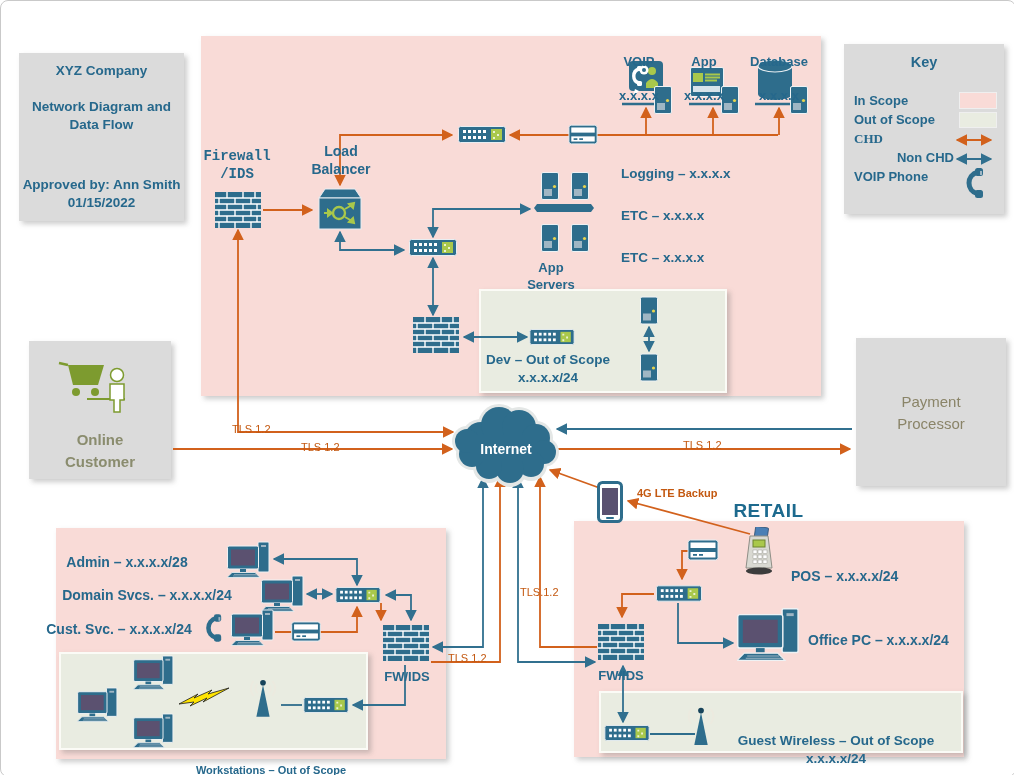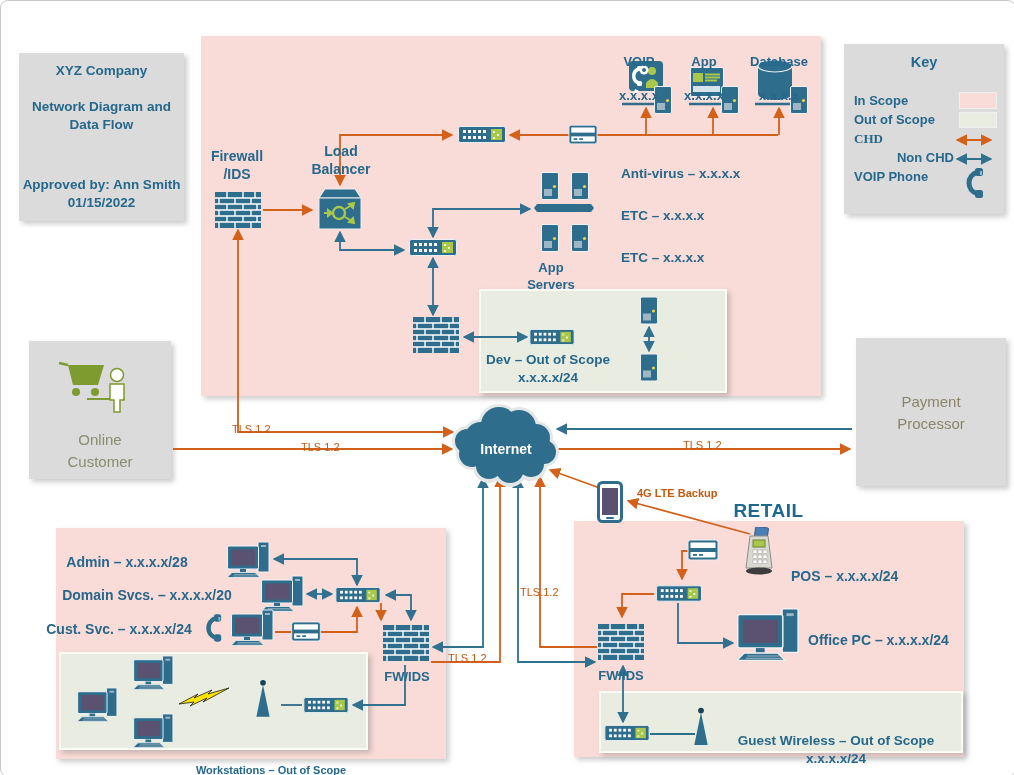--- a/index.html
+++ b/index.html
@@ -7,21 +7,21 @@
     border-radius:8px;overflow:hidden;font-family:"Liberation Sans",sans-serif;}
   .zone{position:absolute;box-shadow:3px 3px 5px rgba(110,110,110,.35);}
   .pink{background:#f9dbd7;}
   .green{background:#e9ece1;border:2px solid #fbfbf6;}
   .gray{background:#dbdbdb;}
   .lbl{position:absolute;font-weight:bold;font-size:13px;color:#26688c;white-space:pre-line;
     text-align:center;line-height:1.32;z-index:5;}
   .lbl.left{text-align:left;} .lbl.right{text-align:center;}
   .ztitle{font-size:20px;letter-spacing:.5px;color:#1d6a8e;}
   .tls{font-weight:normal;font-size:11px;color:#c45911;white-space:nowrap;}
-  .olive{color:#8a8c6e;font-size:15px;font-weight:normal;}
+  .olive{color:#8a8c6e;font-size:15px;font-weight:bold;}
   .brown{color:#8a8468;font-size:15px;font-weight:normal;}
   .svc{font-size:13.5px;line-height:21px;}
   svg.overlay{position:absolute;left:0;top:0;z-index:3;}
   .white{color:#fff;font-size:14px;}
 </style>
 </head>
 <body>
 
 <div id="canvas">
 
@@ -325,40 +325,40 @@
   <div style="position:absolute;left:958px;top:111px;width:36px;height:14px;background:#e9ece1;border:1px solid #efefef;z-index:4;"></div>
 
   <div class="lbl ztitle" style="left:710px;top:497px;width:115px;font-size:19px;">RETAIL</div>
 
   <div class="lbl" style="left:20px;top:61px;width:161px;font-size:13.5px;">XYZ Company</div>
   <div class="lbl" style="left:20px;top:97px;width:161px;font-size:13.5px;">Network Diagram and
 Data Flow</div>
   <div class="lbl" style="left:14px;top:175px;width:173px;font-size:13.5px;">Approved by: Ann Smith
 01/15/2022</div>
 
-  <div class="lbl" style="left:198px;top:146px;width:76px;font-size:14px;">Firewall
+  <div class="lbl" style="left:198px;top:146px;width:76px;font-size:14px;font-family:Liberation Mono, monospace;">Firewall
 /IDS</div>
   <div class="lbl" style="left:300px;top:141px;width:80px;font-size:14px;">Load
 Balancer</div>
 
   <div class="lbl" style="left:607px;top:35px;width:62px;">
     <div>VOIP</div>
     <div>x.x.x.x</div>
   </div>
   <div class="lbl" style="left:672px;top:35px;width:62px;">
     <div>App</div>
     <div>x.x.x.x</div>
   </div>
   <div class="lbl" style="left:742px;top:35px;width:72px;">
     <div>Database</div>
     <div>x.x.x.x</div>
   </div>
 
   <div class="lbl left svc" style="left:620px;top:141px;width:170px;">
-    <div>Anti-virus – x.x.x.x</div>
+    <div>Logging – x.x.x.x</div>
     <div>ETC – x.x.x.x</div>
     <div>ETC – x.x.x.x</div>
   </div>
 
   <div class="lbl" style="left:515px;top:258px;width:70px;">App
 Servers</div>
   <div class="lbl" style="left:483px;top:350px;width:128px;font-size:13.5px;">Dev – Out of Scope
 x.x.x.x/24</div>
 
   <div class="lbl" style="left:843px;top:52px;width:160px;font-size:14.5px;">Key</div>
@@ -376,21 +376,21 @@
   <div class="lbl white" style="left:461px;top:439px;width:88px;">Internet</div>
 
   <div class="lbl tls" style="left:231px;top:421px;">TLS 1.2</div>
   <div class="lbl tls" style="left:300px;top:439px;">TLS 1.2</div>
   <div class="lbl tls" style="left:682px;top:437px;">TLS 1.2</div>
   <div class="lbl tls" style="left:447px;top:650px;">TLS 1.2</div>
   <div class="lbl tls" style="left:519px;top:584px;">TLS.1.2</div>
   <div class="lbl tls" style="left:636px;top:485px;font-weight:bold;">4G LTE Backup</div>
 
   <div class="lbl right" style="left:50px;top:552px;width:152px;font-size:14px;">Admin – x.x.x.x/28</div>
-  <div class="lbl right" style="left:50px;top:585px;width:192px;font-size:14px;">Domain Svcs. – x.x.x.x/20</div>
+  <div class="lbl right" style="left:50px;top:585px;width:192px;font-size:14px;">Domain Svcs. – x.x.x.x/24</div>
   <div class="lbl right" style="left:38px;top:619px;width:160px;font-size:14px;">Cust. Svc. – x.x.x.x/24</div>
   <div class="lbl" style="left:378px;top:667px;width:56px;">FW/IDS</div>
   <div class="lbl" style="left:175px;top:714px;width:190px;font-size:11px;margin-top:48px;">Workstations – Out of Scope
 x.x.x.x/24</div>
 
   <div class="lbl left" style="left:790px;top:566px;width:130px;font-size:14px;">POS – x.x.x.x/24</div>
   <div class="lbl left" style="left:807px;top:630px;width:150px;font-size:14px;">Office PC – x.x.x.x/24</div>
   <div class="lbl" style="left:592px;top:666px;width:56px;">FW/IDS</div>
   <div class="lbl" style="left:728px;top:731px;width:214px;font-size:13.5px;">Guest Wireless – Out of Scope
 x.x.x.x/24</div>

